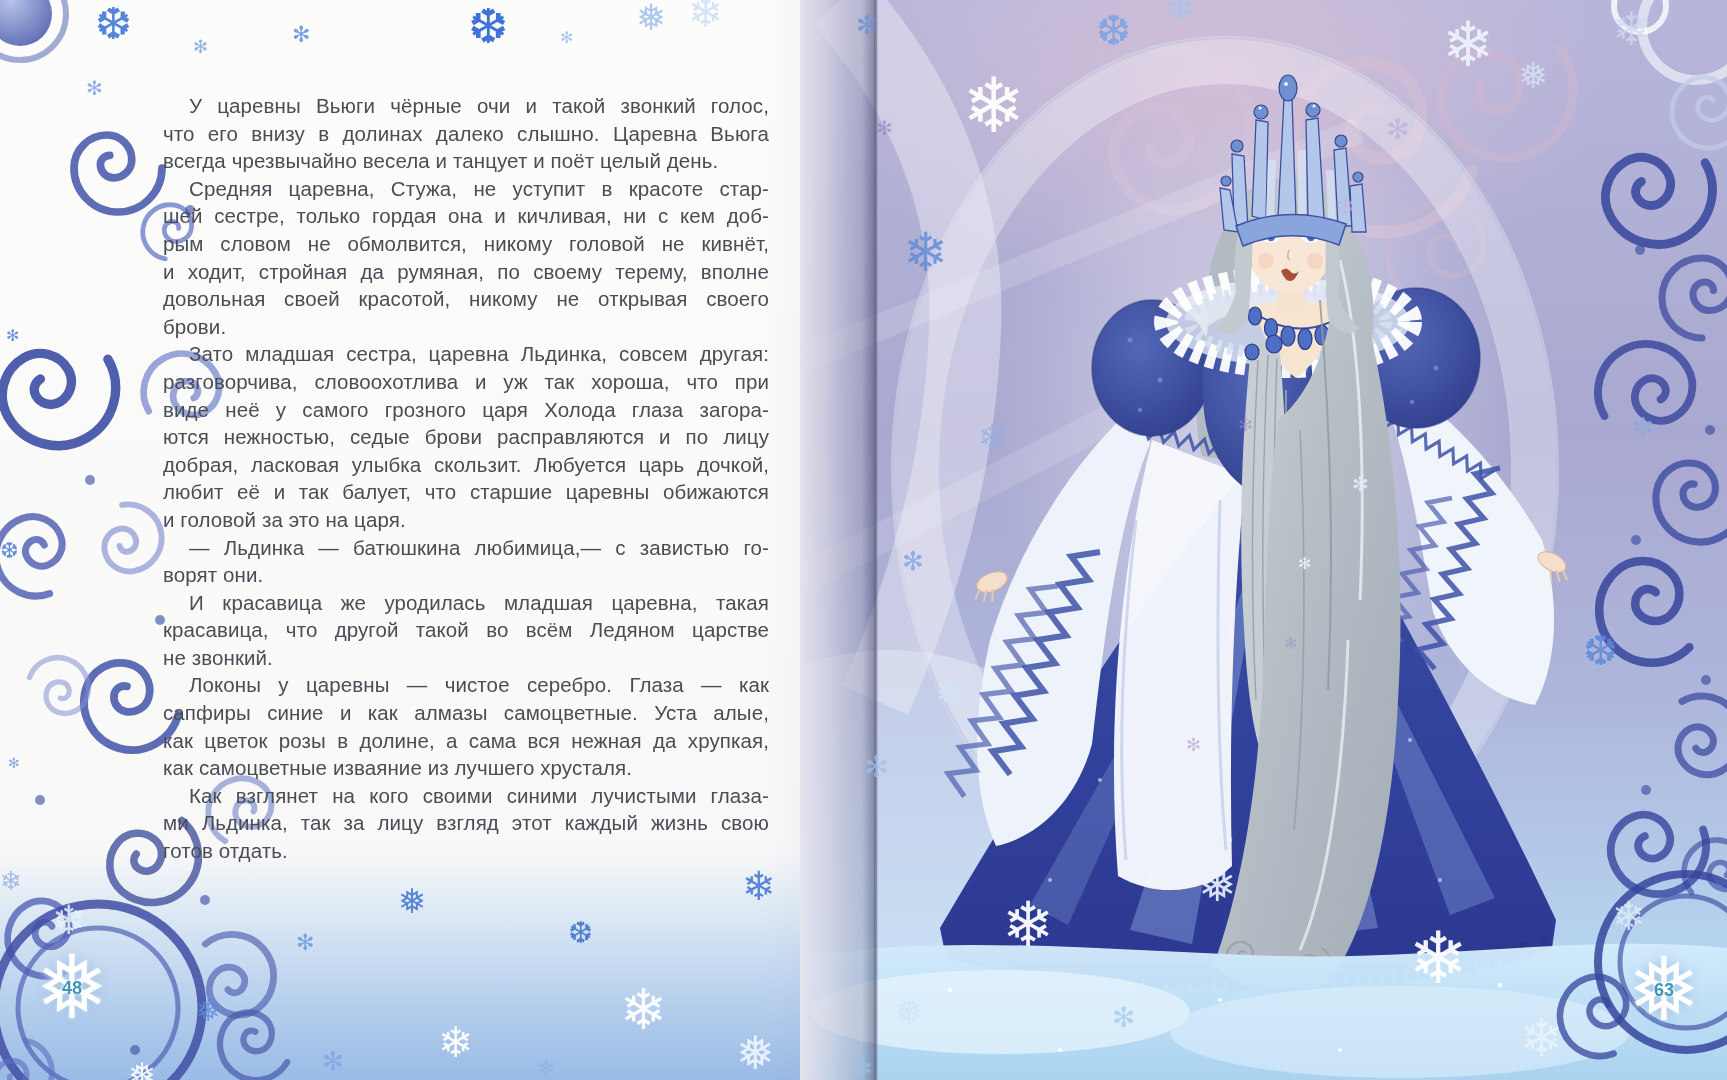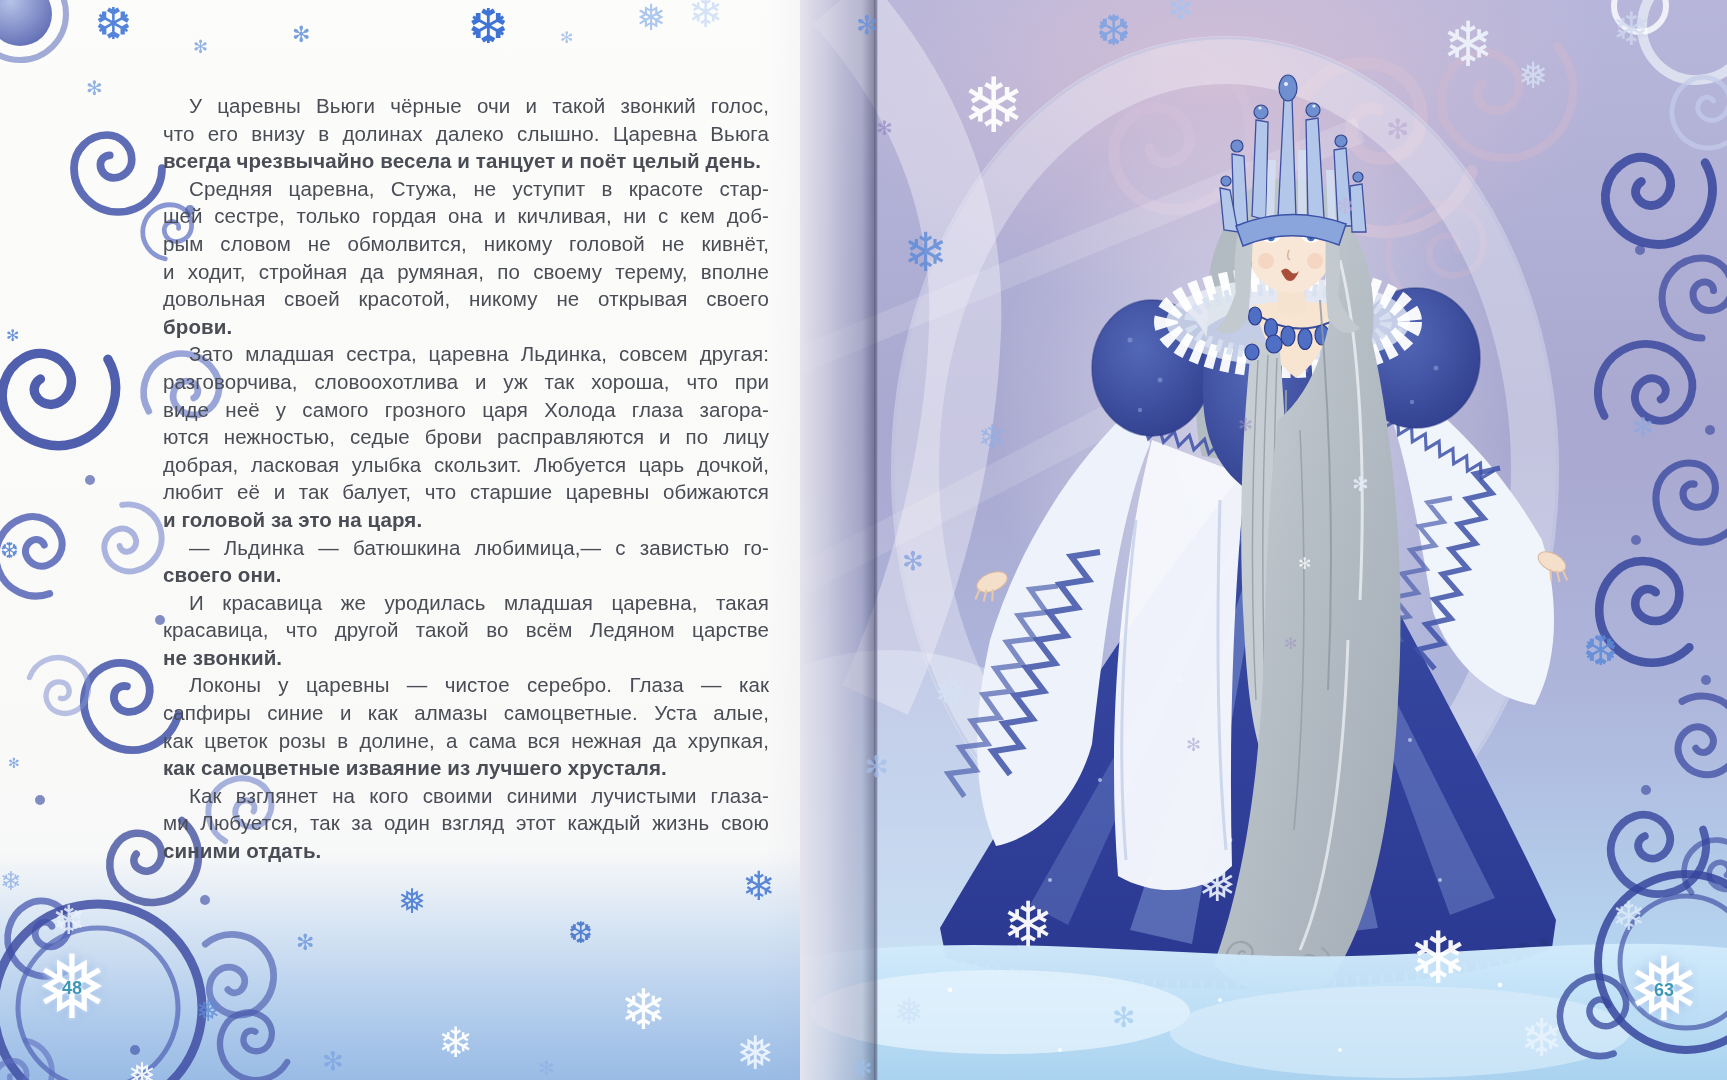--- a/index.html
+++ b/index.html
@@ -8,21 +8,21 @@
     background:#fafafa;font-family:"Liberation Sans",sans-serif;
   }
   
   .page-left{position:absolute;left:0;top:0;width:800px;height:1080px;background:linear-gradient(180deg,#fcfcfb 0%,#f9f9f8 70%,#f4f6f8 100%);}
   .snow-band{position:absolute;left:0;top:852px;width:800px;height:228px;
     background:linear-gradient(180deg,rgba(205,224,244,0) 0%,rgba(188,213,240,.5) 30%,rgba(166,197,234,.82) 68%,rgba(148,184,228,.95) 100%);}
   .orn{position:absolute;left:0;top:0;}
   .story{position:absolute;left:163px;top:92px;width:606px;color:#4a4d55;
     font-size:20.5px;line-height:27.6px;letter-spacing:.1px;}
   .line{text-align:justify;text-align-last:justify;white-space:nowrap;}
-  .line.plast{text-align-last:left;white-space:normal;font-weight:bold;}
+  .line.plast{text-align-last:left;white-space:normal;}
   .line.pfirst{text-indent:26px;}
   
   .flakes{position:absolute;left:0;top:0;width:1727px;height:1080px;pointer-events:none;z-index:7;}
   .sf{position:absolute;font-family:"DejaVu Sans",sans-serif;line-height:1;display:block;}
   
   .badge{position:absolute;width:92px;height:92px;display:flex;align-items:center;justify-content:center;z-index:8;}
   .badge .flake{position:absolute;font-size:88px;color:#ffffff;font-family:"DejaVu Sans",sans-serif;line-height:92px;
     text-shadow:0 0 10px rgba(150,185,230,.95),0 0 4px rgba(255,255,255,.9);}
   .badge .num{position:relative;font-weight:bold;font-size:18px;color:#3f97b8;text-shadow:0 0 4px #ffffff;}
   
@@ -94,37 +94,37 @@
         <div class="line pfirst">Зато младшая сестра, царевна Льдинка, совсем другая:</div>
         <div class="line">разговорчива, словоохотлива и уж так хороша, что при</div>
         <div class="line">виде неё у самого грозного царя Холода глаза загора-</div>
         <div class="line">ются нежностью, седые брови расправляются и по лицу</div>
         <div class="line">добрая, ласковая улыбка скользит. Любуется царь дочкой,</div>
         <div class="line">любит её и так балует, что старшие царевны обижаются</div>
         <div class="line plast">и головой за это на царя.</div>
       </div>
       <div>
         <div class="line pfirst">— Льдинка — батюшкина любимица,— с завистью го-</div>
-        <div class="line plast">своего они.</div>
+        <div class="line plast">ворят они.</div>
       </div>
       <div>
         <div class="line pfirst">И красавица же уродилась младшая царевна, такая</div>
         <div class="line">красавица, что другой такой во всём Ледяном царстве</div>
         <div class="line plast">не звонкий.</div>
       </div>
       <div>
         <div class="line pfirst">Локоны у царевны — чистое серебро. Глаза — как</div>
         <div class="line">сапфиры синие и как алмазы самоцветные. Уста алые,</div>
         <div class="line">как цветок розы в долине, а сама вся нежная да хрупкая,</div>
         <div class="line plast">как самоцветные изваяние из лучшего хрусталя.</div>
       </div>
       <div>
         <div class="line pfirst">Как взглянет на кого своими синими лучистыми глаза-</div>
-        <div class="line">ми Любуется, так за один взгляд этот каждый жизнь свою</div>
-        <div class="line plast">синими отдать.</div>
+        <div class="line">ми Льдинка, так за лицу взгляд этот каждый жизнь свою</div>
+        <div class="line plast">готов отдать.</div>
       </div>
     </div>
   </div>
 
   <svg class="illu" width="927" height="1080" viewBox="0 0 927 1080">
     <defs>
       <linearGradient id="bgG" x1="0" y1="0" x2="0" y2="1">
         <stop offset="0" stop-color="#b7b6da"></stop>
           <stop offset=".4" stop-color="#a9a8d0"></stop>
         <stop offset=".65" stop-color="#aeb6dc"></stop>

